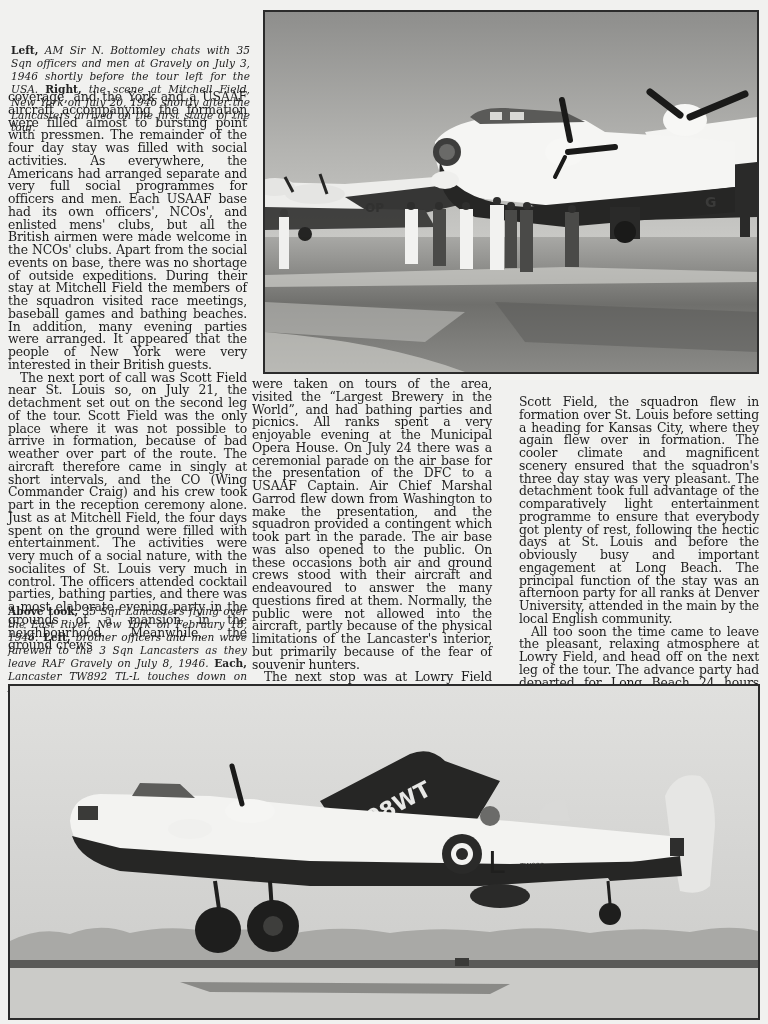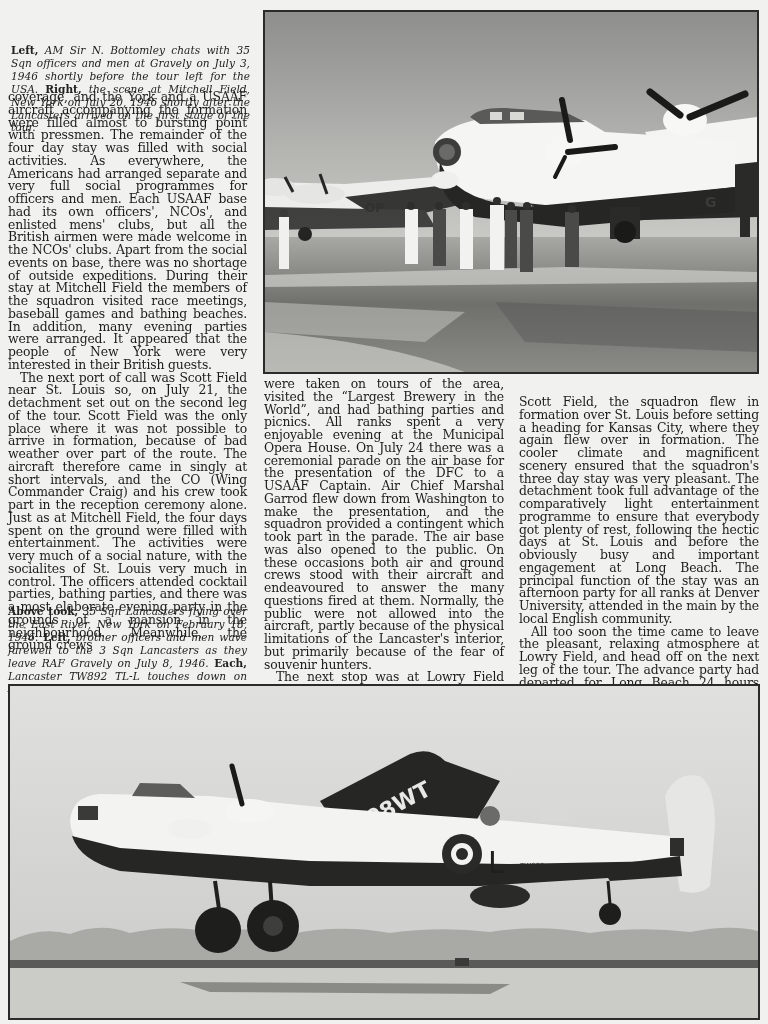--- a/index.html
+++ b/index.html
@@ -22,21 +22,21 @@
 
 <div class="col" style="left:8px;top:91px;width:239px;">
   <p>coverage, and the York and a USAAF aircraft accompanying the formation were filled almost to bursting point with pressmen. The remainder of the four day stay was filled with social activities. As everywhere, the Americans had arranged separate and very full social programmes for officers and men. Each USAAF base had its own officers', NCOs', and enlisted mens' clubs, but all the British airmen were made welcome in the NCOs' clubs. Apart from the social events on base, there was no shortage of outside expeditions. During their stay at Mitchell Field the members of the squadron visited race meetings, baseball games and bathing beaches. In addition, many evening parties were arranged. It appeared that the people of New York were very interested in their British guests.</p>
   <p class="ind">The next port of call was Scott Field near St. Louis so, on July 21, the detachment set out on the second leg of the tour. Scott Field was the only place where it was not possible to arrive in formation, because of bad weather over part of the route. The aircraft therefore came in singly at short intervals, and the CO (Wing Commander Craig) and his crew took part in the reception ceremony alone. Just as at Mitchell Field, the four days spent on the ground were filled with entertainment. The activities were very much of a social nature, with the socialites of St. Louis very much in control. The officers attended cocktail parties, bathing parties, and there was a most elaborate evening party in the grounds of a mansion in the neighbourhood. Meanwhile, the ground crews</p>
 </div>
 
 <div class="cap" style="left:8px;top:605px;width:239px;">
   <b>Above took,</b><span> 35 Sqn Lancasters flying over the East River, New York on February 18, 1946. </span><b>Left,</b><span> brother officers and men wave farewell to the 3 Sqn Lancasters as they leave RAF Gravely on July 8, 1946. </span><b>Each,</b><span> Lancaster TW892 TL-L touches down on American soil.</span>
 </div>
 
-<div class="col" style="left:264px;top:378px;width:240px;">
+<div class="col" style="left:252px;top:378px;width:240px;">
   <p>were taken on tours of the area, visited the “Largest Brewery in the World”, and had bathing parties and picnics. All ranks spent a very enjoyable evening at the Municipal Opera House. On July 24 there was a ceremonial parade on the air base for the presentation of the DFC to a USAAF Captain. Air Chief Marshal Garrod flew down from Washington to make the presentation, and the squadron provided a contingent which took part in the parade. The air base was also opened to the public. On these occasions both air and ground crews stood with their aircraft and endeavoured to answer the many questions fired at them. Normally, the public were not allowed into the aircraft, partly because of the physical limitations of the Lancaster's interior, but primarily because of the fear of souvenir hunters.</p>
   <p class="ind">The next stop was at Lowry Field near Denver, Colorado where the squadron arrived on July 25. After taking off from</p>
 </div>
 
 <div class="col" style="left:519px;top:396px;width:240px;">
   <p>Scott Field, the squadron flew in formation over St. Louis before setting a heading for Kansas City, where they again flew over in formation. The cooler climate and magnificent scenery ensured that the squadron's three day stay was very pleasant. The detachment took full advantage of the comparatively light entertainment programme to ensure that everybody got plenty of rest, following the hectic days at St. Louis and before the obviously busy and important engagement at Long Beach. The principal function of the stay was an afternoon party for all ranks at Denver University, attended in the main by the local English community.</p>
   <p class="ind">All too soon the time came to leave the pleasant, relaxing atmosphere at Lowry Field, and head off on the next leg of the tour. The advance party had departed for Long Beach 24 hours ahead of the detachment, and had everything under control by July 28 when they were joined by</p>
 </div>
 
 <div class="photo" style="left:263px;top:10px;width:492px;height:360px;">

